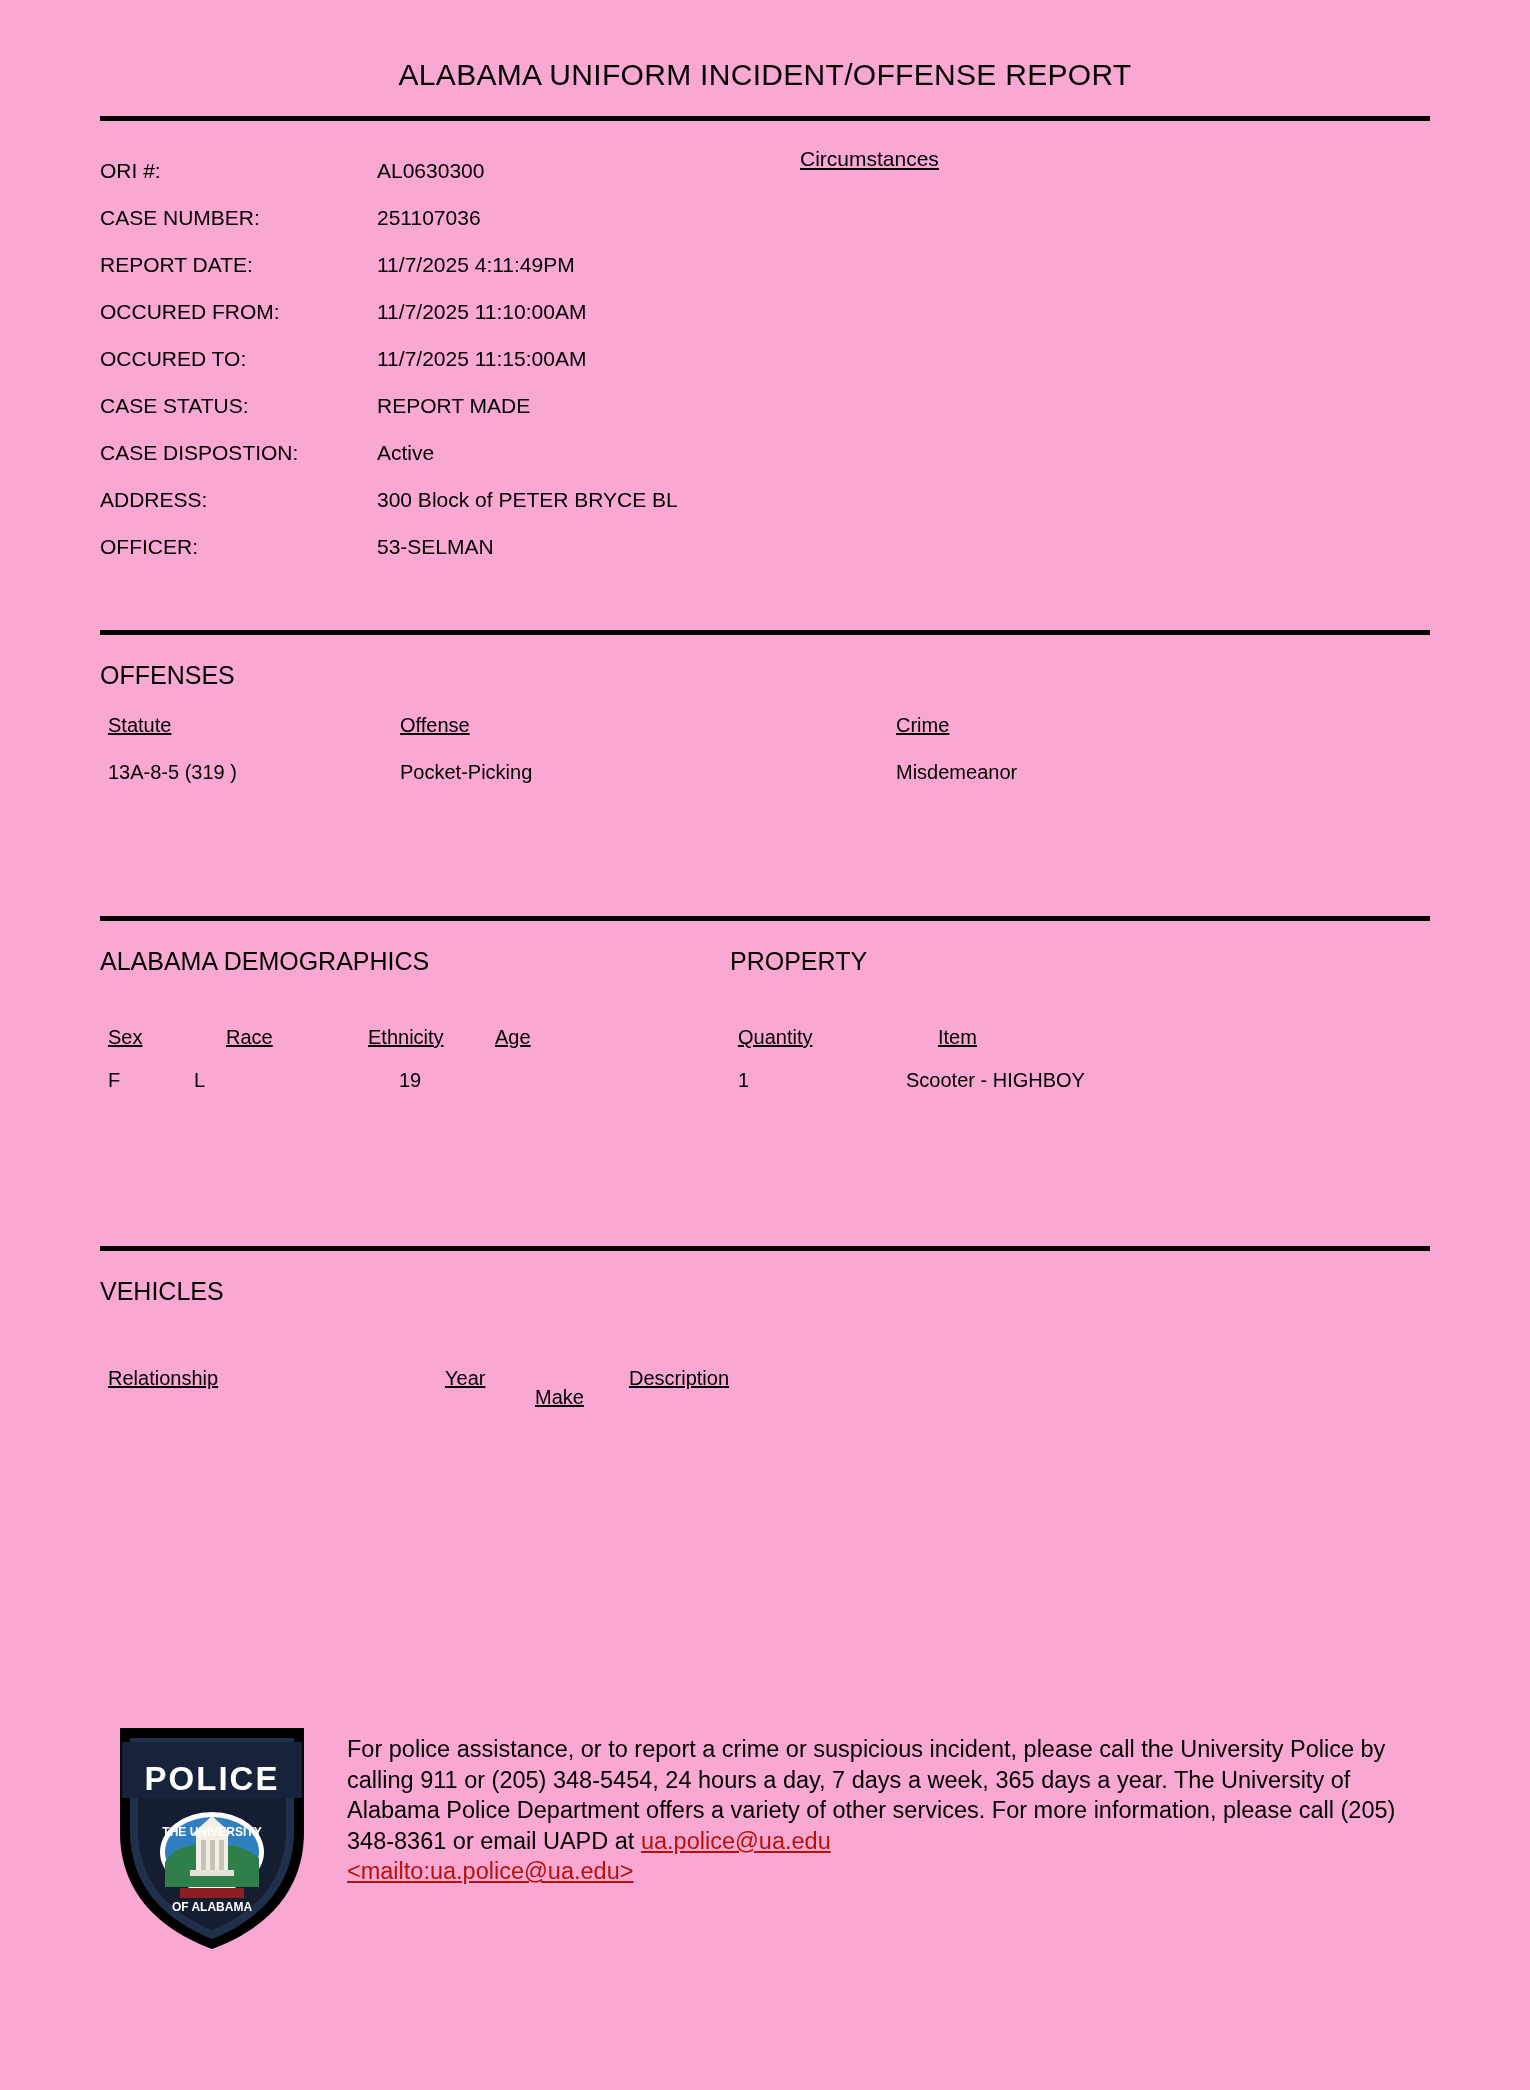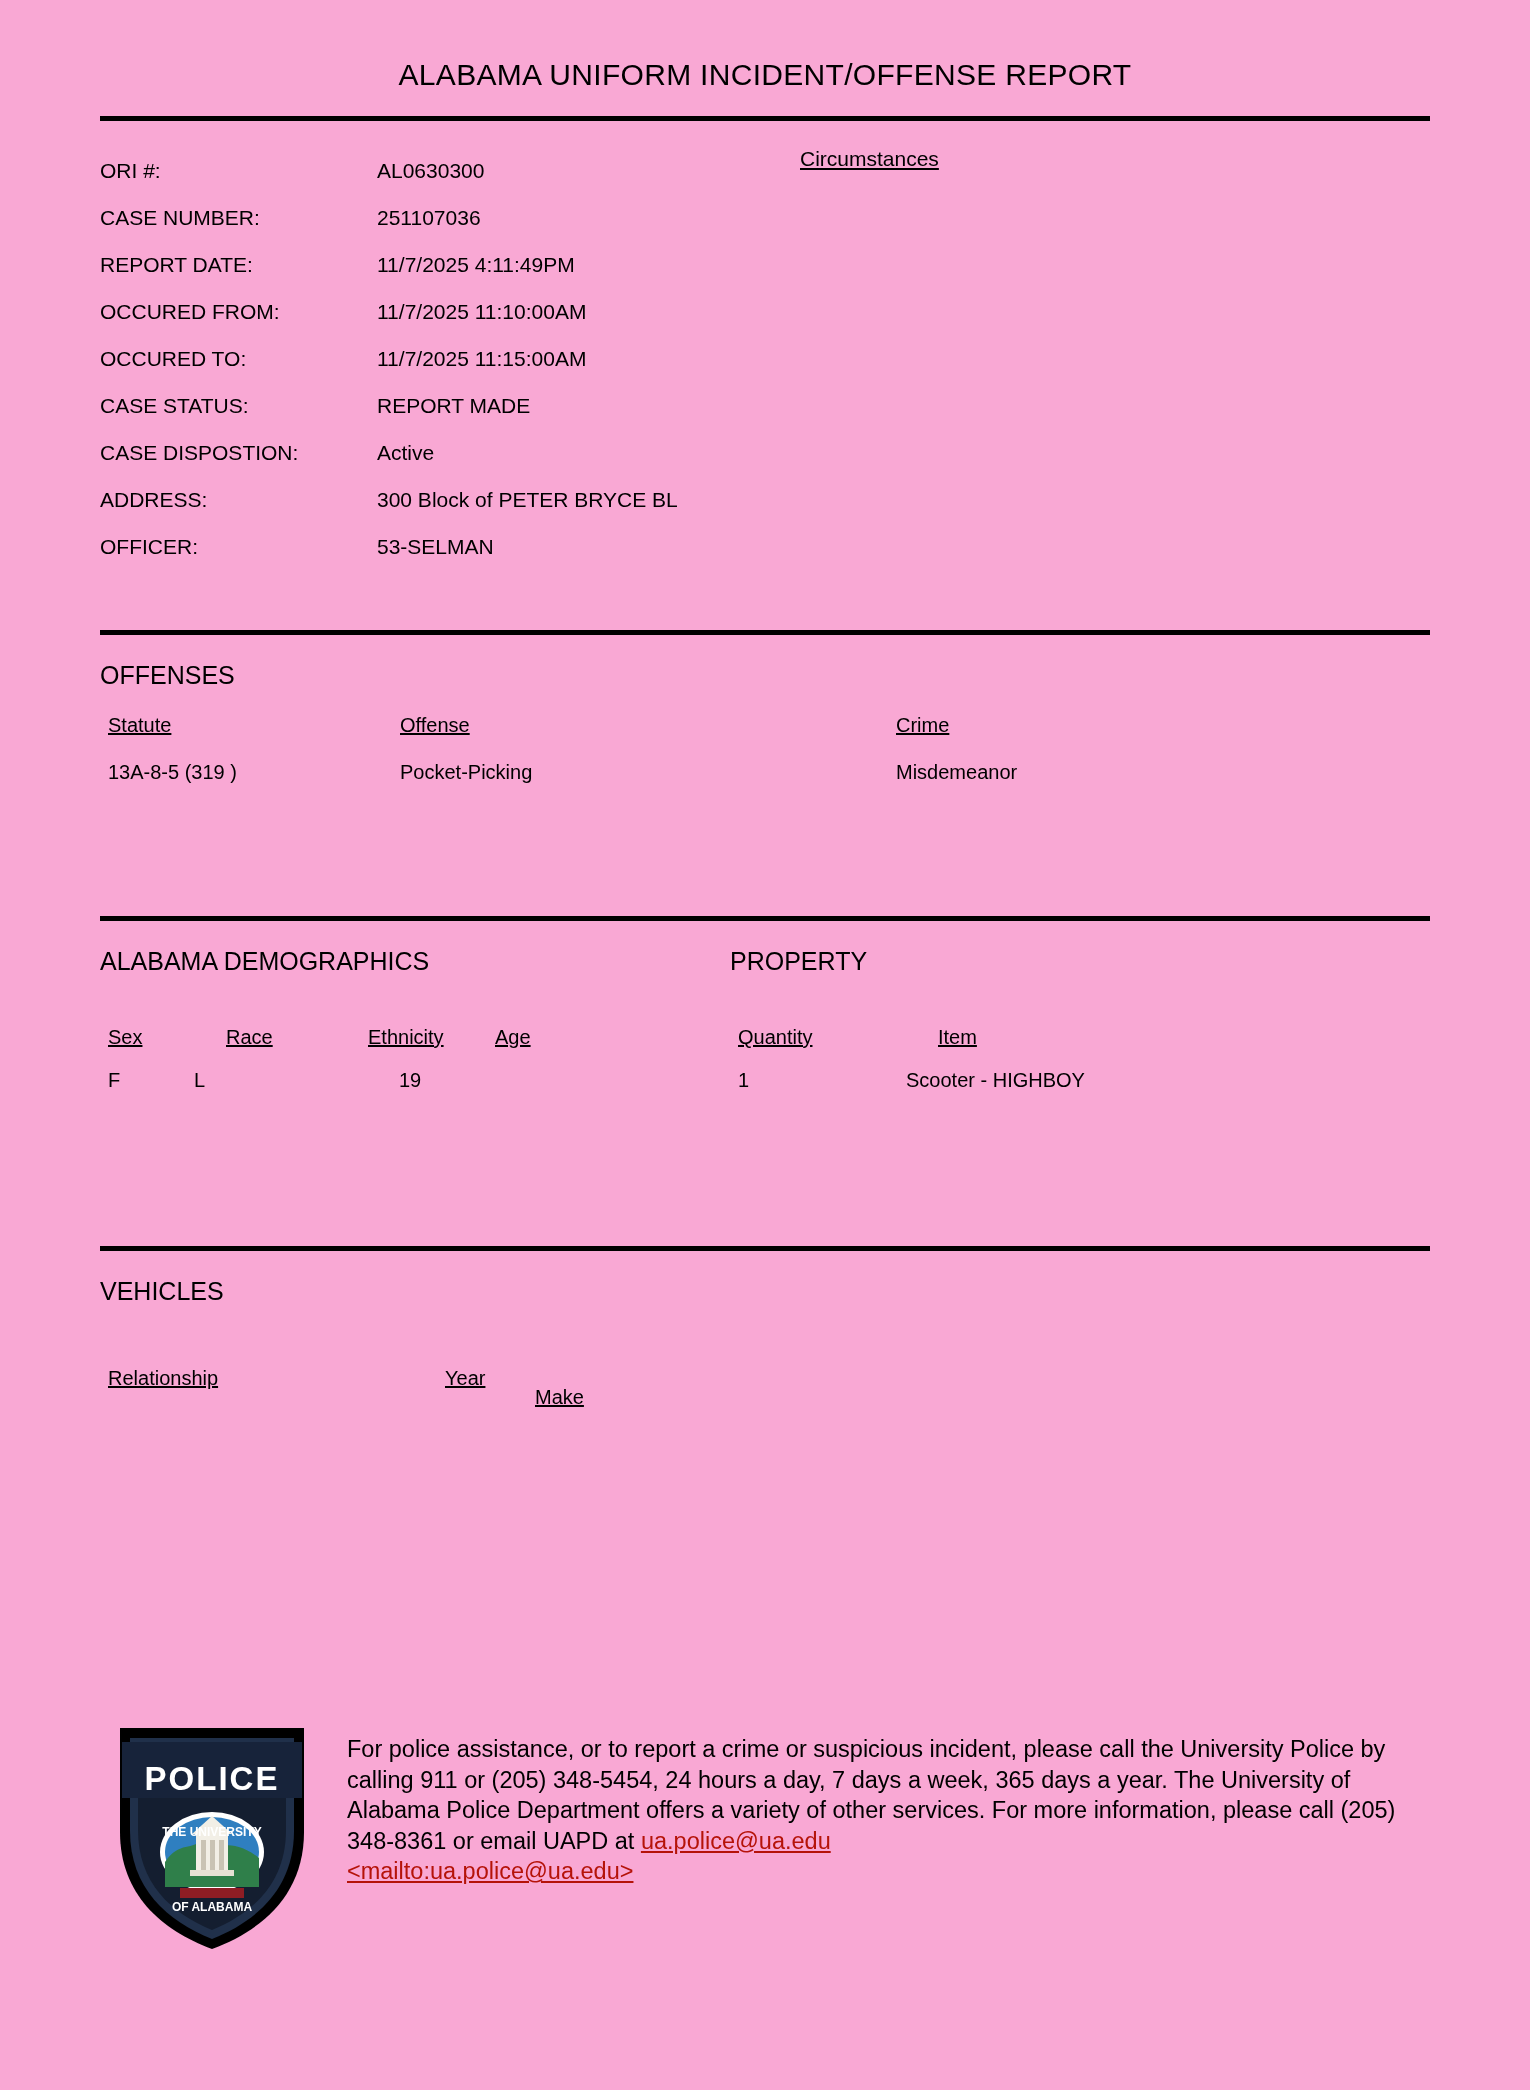--- a/index.html
+++ b/index.html
@@ -252,20 +252,21 @@
 
   <div class="gap-xl"></div>
 
   <div class="section">
     <div class="section-rule"></div>
     <div class="section-title">VEHICLES</div>
     <div class="veh-head">
       <div class="v-rel"><span>Relationship</span></div>
       <div class="v-year"><span>Year</span></div>
       <div class="v-make"><span>Make</span></div>
+      <div class="v-desc"><span>Description</span></div>
     </div>
   </div>
 
   <div class="footer">
     <div class="badge">
       <svg width="240" height="248" viewBox="0 0 240 248">
         <defs>
           <clipPath id="shieldclip">
             <path d="M30 18 H210 V120 C210 180 170 215 120 234 C70 215 30 180 30 120 Z"></path>
           </clipPath>

